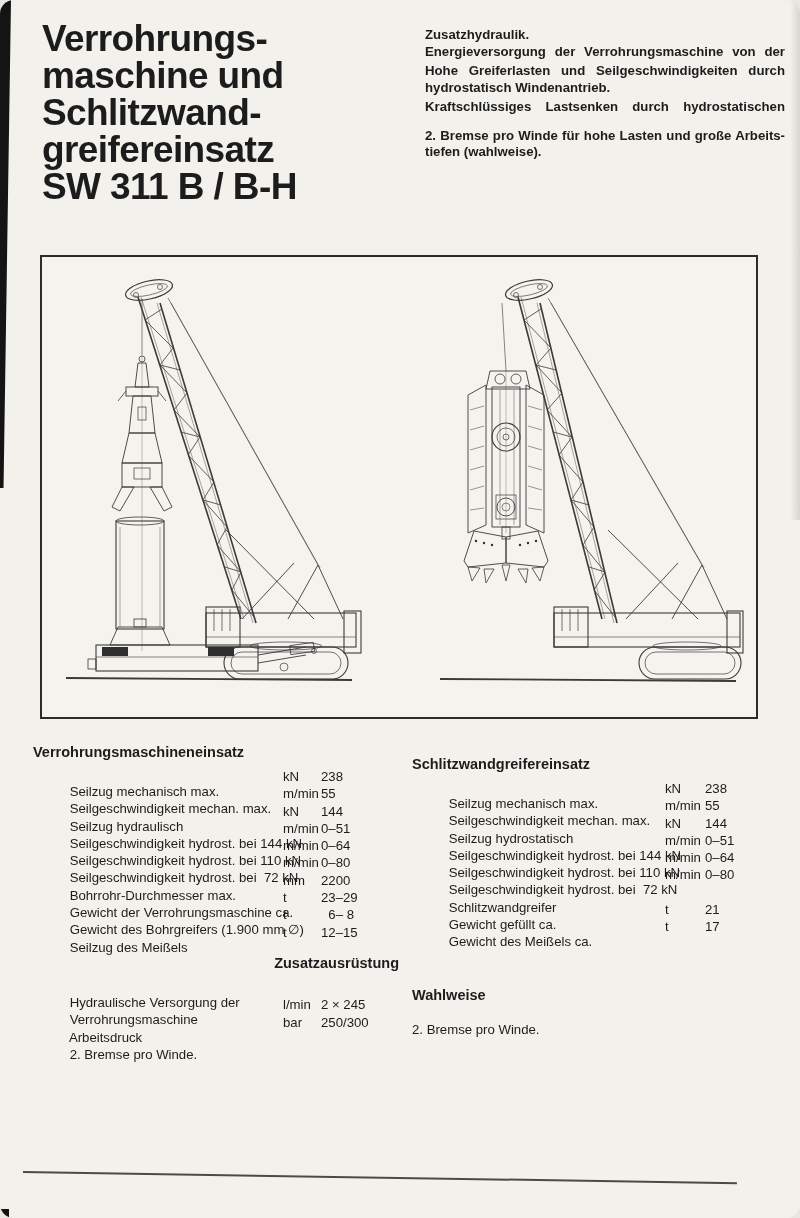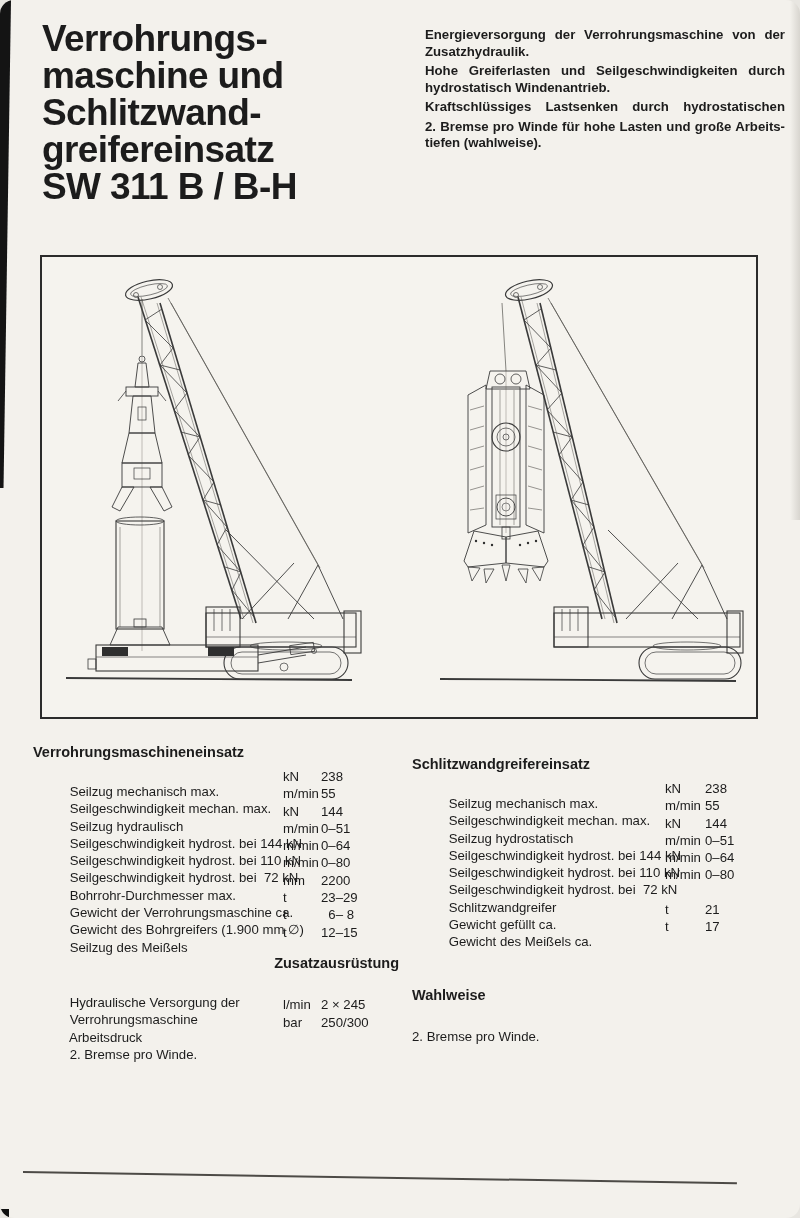--- a/index.html
+++ b/index.html
@@ -17,39 +17,39 @@
     background:linear-gradient(to right, rgba(0,0,0,0), rgba(90,85,75,0.18)); }
 
   
   .title { position:absolute; left:42px; top:20px; width:380px;
     font-size:37px; line-height:37px; font-weight:bold; letter-spacing:-0.6px; }
 
   
   .intro { position:absolute; left:425px; top:27px; width:360px;
     font-size:13.2px; font-weight:bold; line-height:16.5px; }
   .intro p { margin:0 0 3px 0; }
-  .intro p.gap { margin-top:3px; }
+  .intro p.gap { margin-top:12px; }
   .intro .line { display:block; text-align:justify; }
   .intro .line.j { text-align-last:justify; }
 
   
   .figure-box { position:absolute; left:40px; top:255px; width:714px; height:460px;
     border:2px solid #2b2b2b; background:#f5f3ee; }
   .figure-box svg { position:absolute; }
   svg .ln { stroke:#3a3a3a; fill:none; }
   svg .thin { stroke:#55534f; fill:none; }
   svg .faint { stroke:#9a9892; fill:none; }
   svg .dark { fill:#2f2f2f; stroke:none; }
 
   
   .specs-left  { position:absolute; left:33px;  top:744px; width:366px; }
   .specs-right { position:absolute; left:412px; top:756px; width:378px; }
   .spec-heading { font-size:14.5px; font-weight:bold; margin:0 0 9px 0; }
   .spec-heading.zusatz { margin-top:13px; margin-bottom:9px;text-align:right; }
-  .spec-heading.wahl { margin-top:50px; margin-bottom:26px; }
+  .spec-heading.wahl { margin-top:50px; margin-bottom:19px; }
   .spec-rows .row { position:relative; height:17.3px; font-size:13.2px; white-space:pre; }
   .spec-rows .lbl { white-space:pre; }
   .spec-rows .unit { position:absolute; left:250px; top:0; white-space:pre; }
   .spec-rows .val  { position:absolute; left:288px; top:0; white-space:pre; }
   .specs-right .spec-rows .unit { left:253px; }
   .specs-right .spec-rows .val  { left:293px; }
   .wahl-text { font-size:13.2px; margin:0; }
 
   .footer-rule { position:absolute; left:23px; top:1171px; width:714px; height:2px;
     background:#4c4a46; transform:rotate(0.9deg); transform-origin:left center; }
@@ -66,22 +66,22 @@
   <div class="title">
     <div>Verrohrungs-</div>
     <div>maschine und</div>
     <div>Schlitzwand-</div>
     <div>greifereinsatz</div>
     <div>SW 311 B / B-H</div>
   </div>
 
   <div class="intro">
     <p>
+      <span class="line">Zusatzhydraulik.</span>
       <span class="line j">Energieversorgung der Verrohrungsmaschine von der</span>
-      <span class="line">Zusatzhydraulik.</span>
     </p>
     <p>
       <span class="line j">Hohe Greiferlasten und Seilgeschwindigkeiten durch</span>
       <span class="line">hydrostatisch Windenantrieb.</span>
     </p>
     <p>
       <span class="line j">Kraftschlüssiges Lastsenken durch hydrostatischen</span>
     </p>
     <p class="gap">
       <span class="line j">2. Bremse pro Winde für hohe Lasten und große Arbeits-</span>

